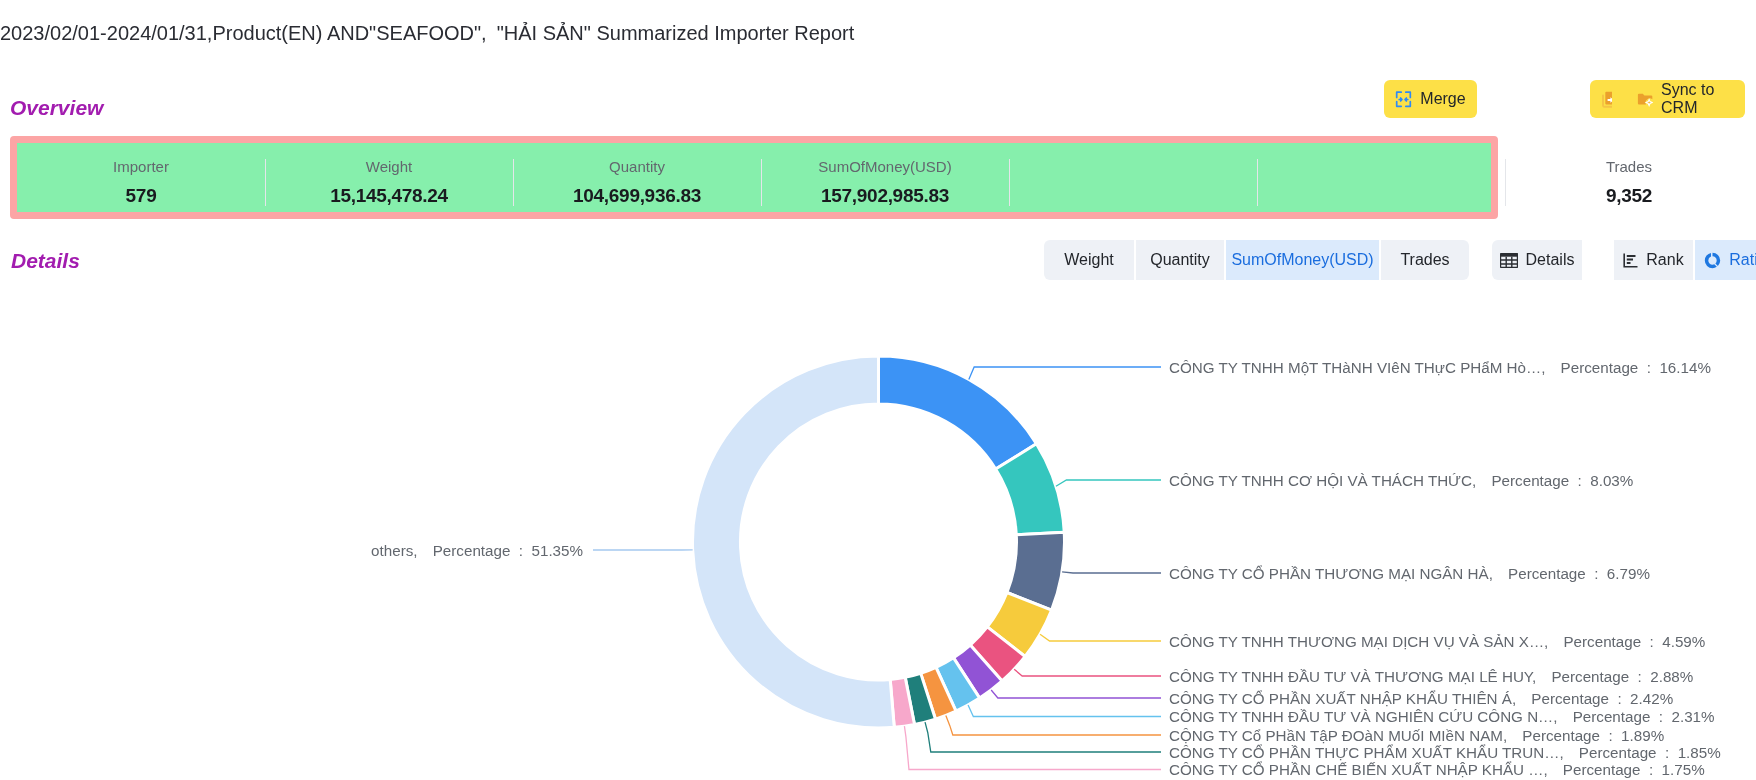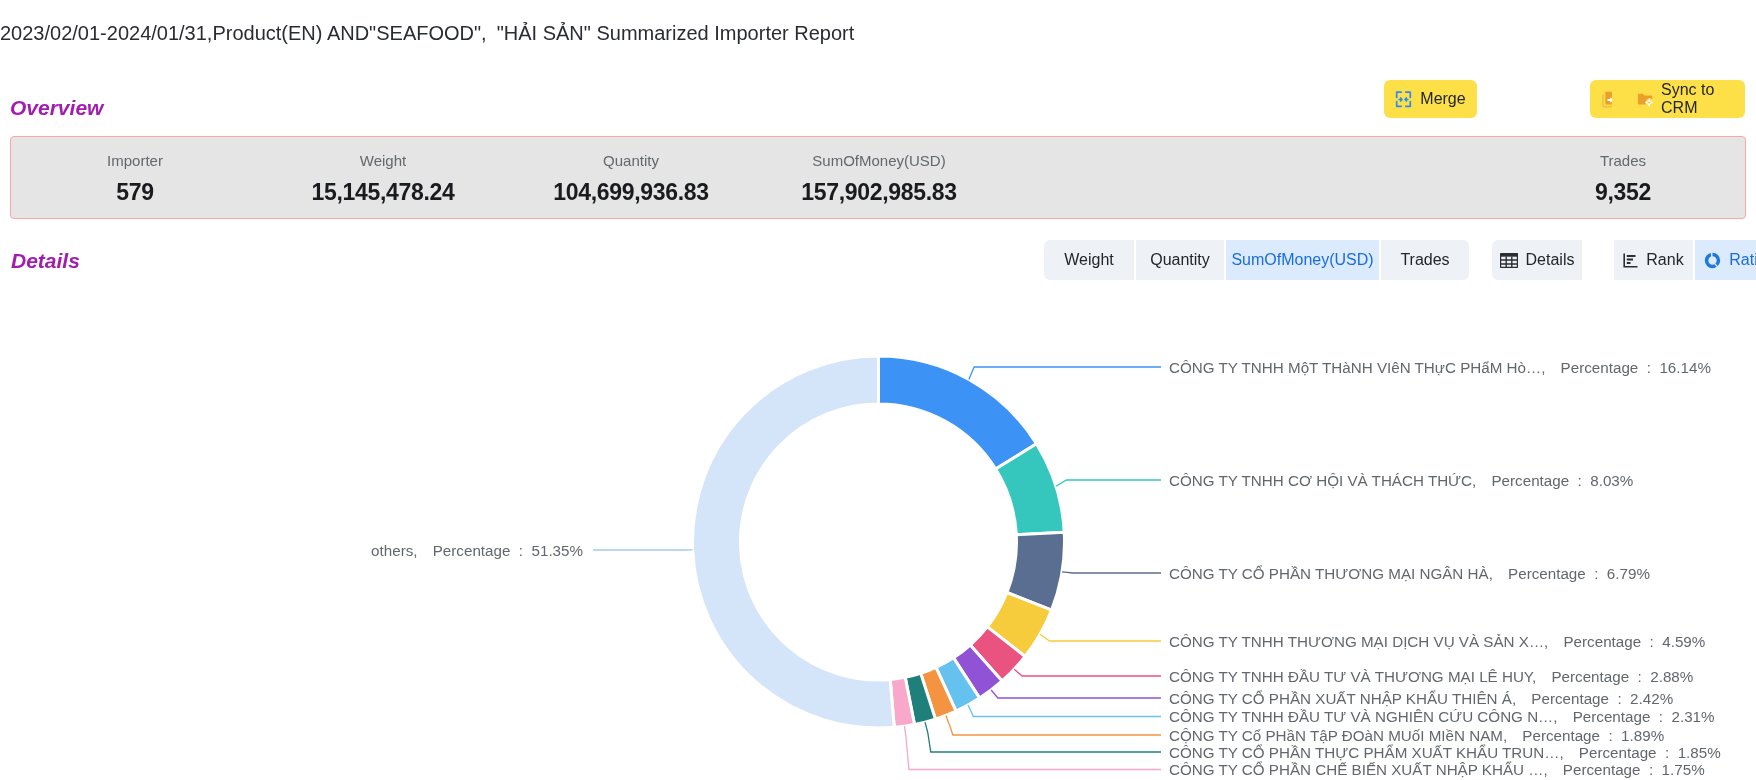--- a/index.html
+++ b/index.html
@@ -1,23 +1,23 @@
 <!DOCTYPE html>
 <html><head>
 <meta charset="utf-8">
 <style>
 * { margin:0; padding:0; box-sizing:border-box; }
 html,body { width:1756px; height:780px; background:#fff; font-family:"Liberation Sans", sans-serif; overflow:hidden; }
 #title { position:absolute; left:0; top:22px; width:1756px; font-size:20px; color:#2a2c33; }
 .sechead { position:absolute; font-size:21px; font-weight:bold; color:#a21caf;font-style:italic; }
 .btn { position:absolute; top:80px; height:38px; background:#fde047; border-radius:6px; display:flex; align-items:center; justify-content:center; gap:8px; font-size:16px; color:#23262b; }
-#card { position:absolute; left:10px; top:136px; width:1736px; height:83px; border:1px solid #fca5a5; border-radius:4px; background:#e5e5e5; }
+#card { position:absolute; left:10px; top:136px; width:1488px; height:83px; border:7px solid #fca5a5; border-radius:4px; background:#86efac; }
 .col { position:absolute; top:0; width:248px; height:83px; text-align:center; }
 .col .lb { margin-top:15px; font-size:15px; color:#63676e; }
-.col .vl { margin-top:10px; letter-spacing:-0.3px; font-size:23px; font-weight:bold; color:#191b1f; }
+.col .vl { margin-top:10px; letter-spacing:-0.3px; font-size:19px; font-weight:bold; color:#191b1f; }
 .vdiv { position:absolute; top:16px; width:1px; height:47px; background:#e4e6ea; }
 .tabs { position:absolute; top:240px; display:flex; gap:2px; }
 .tab { height:40px; background:#eef1f6; display:flex; align-items:center; justify-content:center; font-size:16px; color:#23262b; gap:8px; }
 .tab.first { border-radius:6px 0 0 6px; }
 .tab.last { border-radius:0 6px 6px 0; }
 .tab.active { background:#dbeafc; color:#1a6dde; }
 </style>
 </head>
 <body>
 <div id="title">2023/02/01-2024/01/31,Product(EN) AND"SEAFOOD", "HẢI SẢN" Summarized Importer Report</div>

